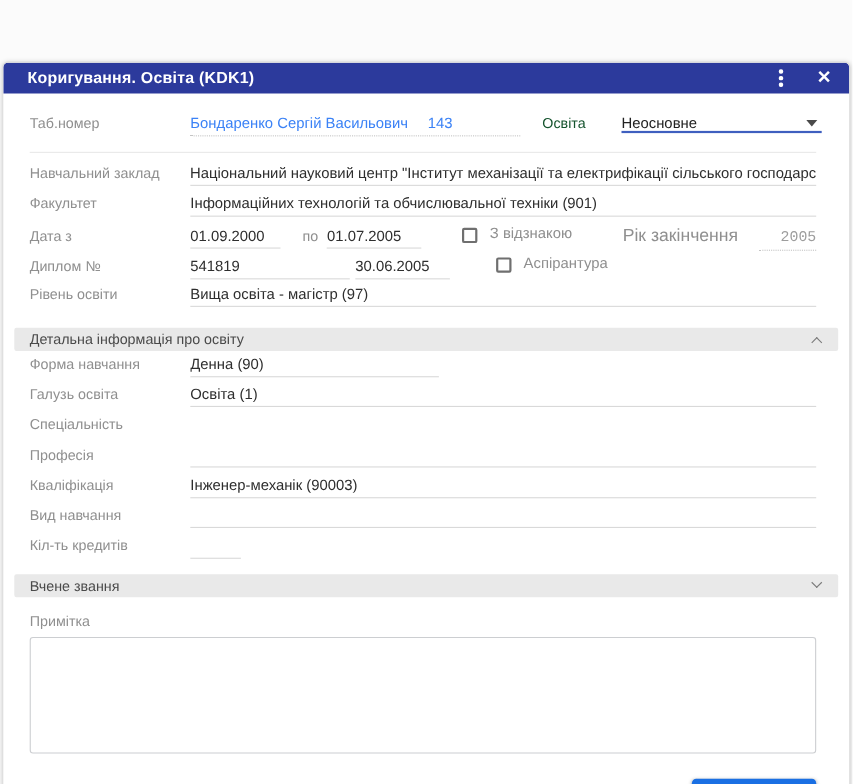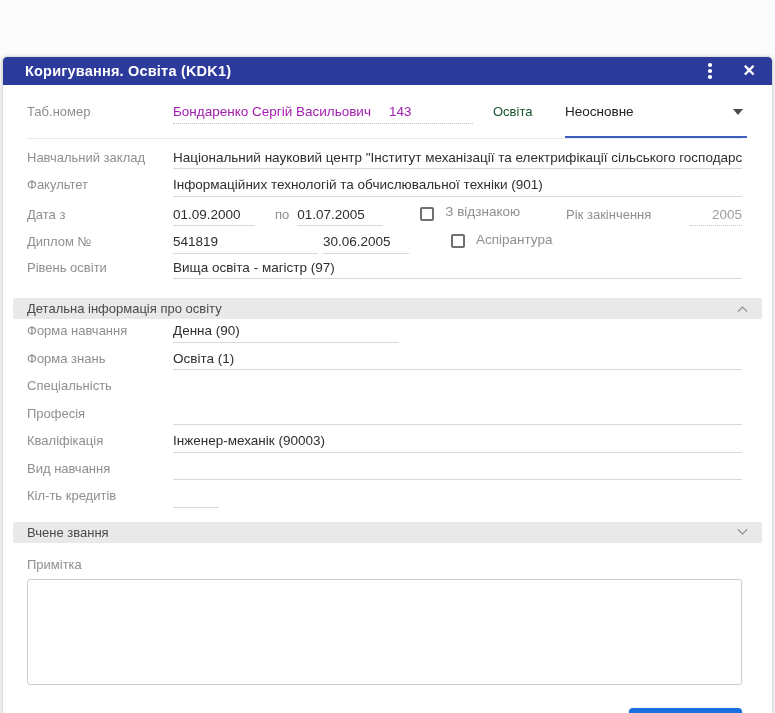--- a/index.html
+++ b/index.html
@@ -32,28 +32,28 @@
 
   .label { width:146px; flex:none; color:#8f8f8f; font-size:13px; }
 
   
   .toprow {
     display:flex; align-items:baseline; padding:19px 0 0;
     height:54px; border-bottom:1px solid #e8e8e8; flex:none;
   }
   .emp-field {
     width:300px; flex:none; display:flex; align-items:baseline;
-    color:#a21caf; font-size:13.5px;
+    color:#3b82f6; font-size:13.5px;
     border-bottom:1px dotted #c4c4c4; padding-bottom:4px; cursor:text;
   }
   .emp-code { margin-left:18px; }
   .edu-label { width:72px; flex:none; margin-left:20px; color:#14532d; font-size:13px; }
   .select {
     width:182px; flex:none; display:flex; align-items:center; justify-content:space-between;
-    border-bottom:2px solid #3f5fbf; padding-bottom:17px;
+    border-bottom:2px solid #3f5fbf; padding-bottom:0;
     color:#222; font-size:13.5px; cursor:pointer;
   }
   .dd-arrow {
     width:0; height:0; border-left:5px solid transparent; border-right:5px solid transparent;
     border-top:6px solid #4a4a4a; margin-right:4px;
   }
 
   
   .rows { margin-top:10px; }
   .row { display:flex; align-items:baseline; height:27.5px; }
@@ -71,24 +71,24 @@
   .mid-lbl { color:#8f8f8f; font-size:13px; margin:0 8px 0 20px;text-align:right; }
   .ml-date2 { margin-left:0; }
 
   .chk-group { display:flex; align-items:center; margin-left:37px; cursor:pointer; }
   .checkbox {
     width:14px; height:14px; border:2px solid #6f6f6f; border-radius:2px;
     background:#fff; flex:none; align-self:center; transform:translateY(2px);
   }
   .chk-lbl { margin-left:11px; color:#8f8f8f; font-size:13.5px; }
 
-  .year-lbl { margin-left:46px; color:#8f8f8f; font-size:13px; }
+  .year-lbl { margin-left:46px; color:#8f8f8f; font-size:16px; }
   .year-val {
     margin-left:auto; width:52px; text-align:right; color:#9d9d9d; font-size:13.5px;
-    border-bottom:1px dotted #c4c4c4; padding-bottom:3px;
+    border-bottom:1px dotted #c4c4c4; padding-bottom:3px;font-family:Liberation Mono, monospace;
   }
 
   
   .section-bar {
     height:21px; margin:0 -20px 0 -14px; padding:0 16px 0 14px;
     background:#e9e9e9; border-radius:2px;
     display:flex; align-items:center; color:#4a4a4a; font-size:13px;
     cursor:pointer; flex:none;
   }
   .section-bar.detail { margin-top:11px; }
@@ -201,21 +201,21 @@
       </div>
 
       <div class="rows detail">
 
         <div class="row">
           <div class="label">Форма навчання</div>
           <input class="fld w-form" value="Денна (90)" style="">
         </div>
 
         <div class="row">
-          <div class="label">Форма знань</div>
+          <div class="label">Галузь освіта</div>
           <input class="fld full" value="Освіта (1)" style="">
         </div>
 
         <div class="row">
           <div class="label">Спеціальність</div>
         </div>
 
         <div class="row">
           <div class="label">Професія</div>
           <input class="fld full" style="">

